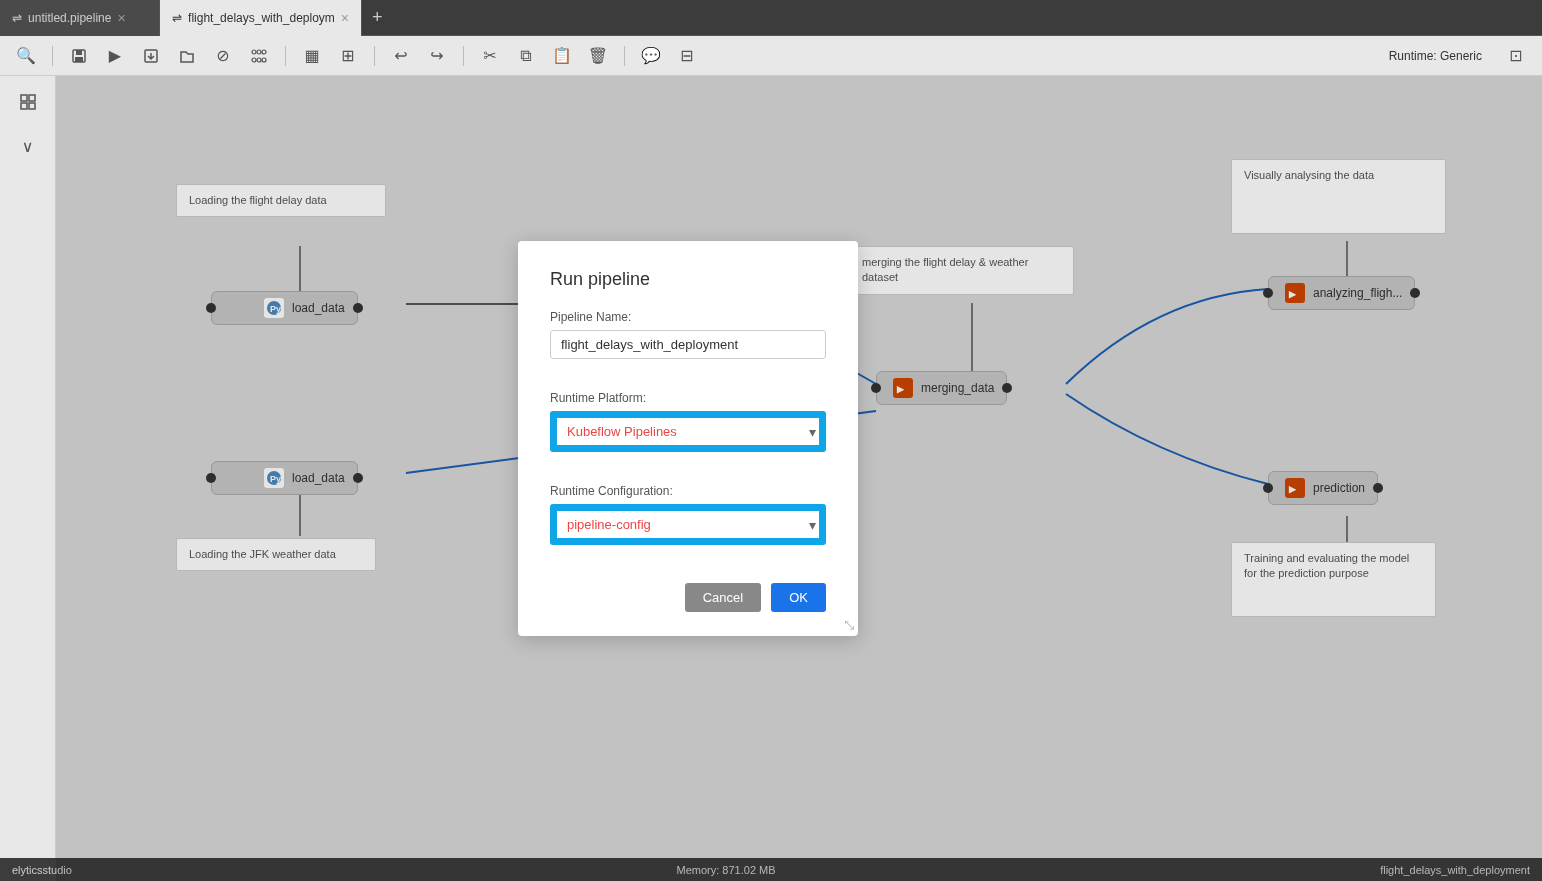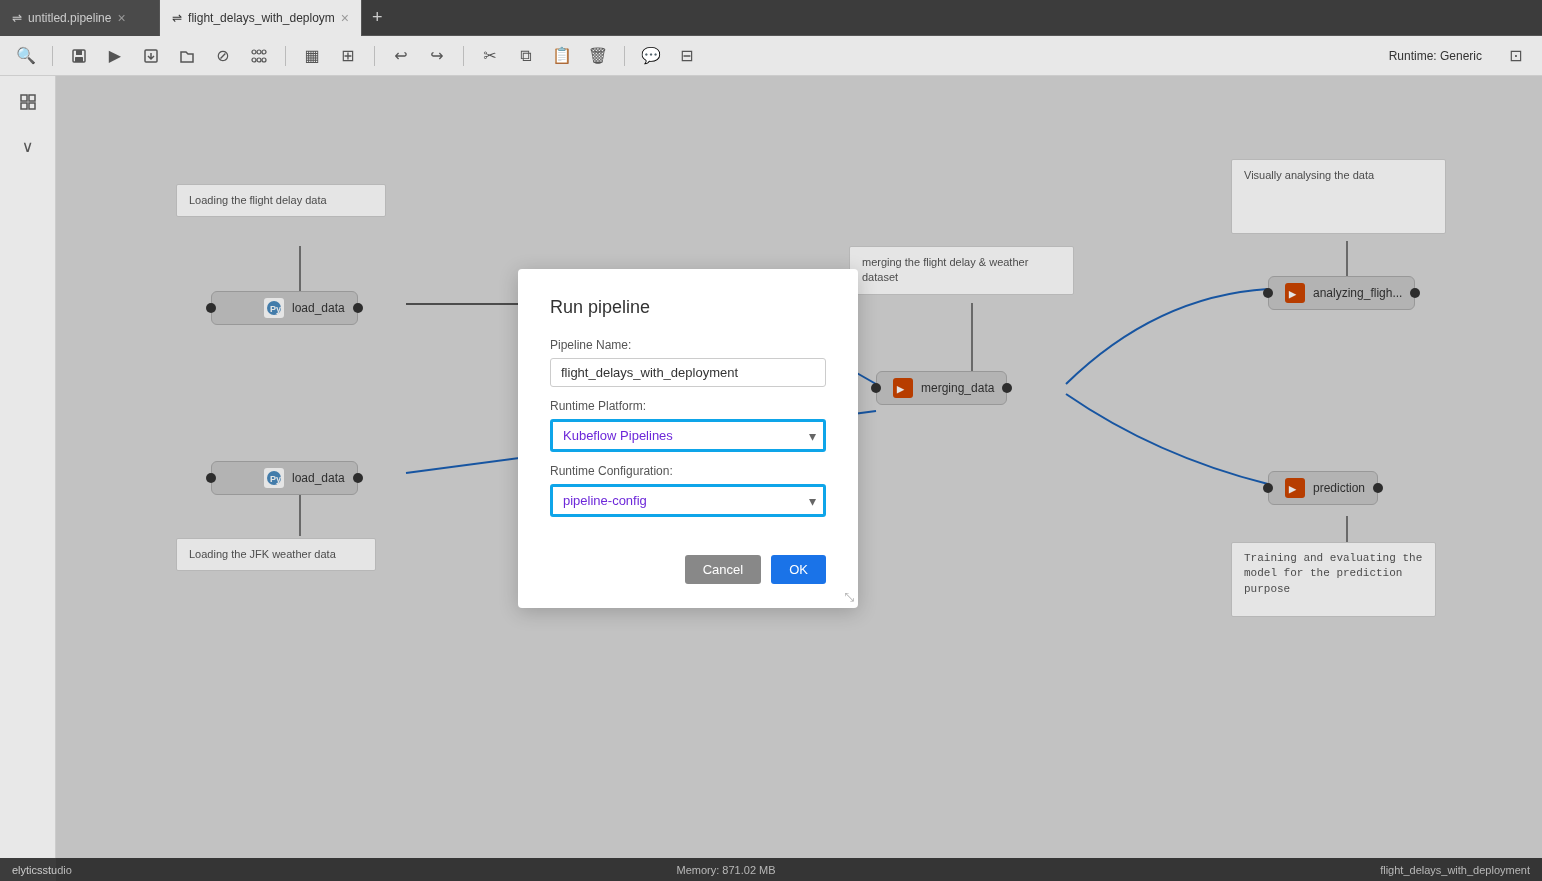--- a/index.html
+++ b/index.html
@@ -65,28 +65,28 @@
     }
 
     
     .dialog-overlay {
       position: absolute; top: 0; left: 0; width: 100%; height: 100%; background: rgba(0,0,0,0.1); display: flex; align-items: center; justify-content: center; z-index: 100; padding-left: 18px;
     }
     .dialog {
       background: white; border-radius: 4px; padding: 28px 32px 24px; width: 340px; box-shadow: 0 4px 20px rgba(0,0,0,0.2); position: relative;
     }
     .dialog-title { font-size: 18px; font-weight: 500; color: #333; margin-bottom: 20px; }
-    .form-group { margin-bottom: 12px; }
+    .form-group { margin-bottom: 32px; }
     .form-label { font-size: 12px; color: #555; margin-bottom: 6px; display: block; }
     .form-input {
       width: 100%; border: 1px solid #ccc; border-radius: 3px; padding: 6px 10px; font-size: 13px; color: #333; outline: none;
     }
     .form-select-wrapper { position: relative; }
     .form-select {
-      width: 100%; border: 3px solid #0ea5e9; border-radius: 3px; padding: 6px 10px; font-size: 13px; color: #6d28d9; appearance: none; background: white; cursor: pointer; outline: none;
+      width: 100%; border: 7px solid #0ea5e9; border-radius: 3px; padding: 6px 10px; font-size: 13px; color: #ef4444; appearance: none; background: white; cursor: pointer; outline: none;
     }
     .select-chevron { position: absolute; right: 10px; top: 50%; transform: translateY(-50%); pointer-events: none; color: #666; font-size: 14px; }
     .dialog-buttons { display: flex; justify-content: flex-end; gap: 10px; margin-top: 38px; }
     .btn-cancel { padding: 7px 18px; background: #888; color: white; border: none; border-radius: 3px; cursor: pointer; font-size: 13px; }
     .btn-ok { padding: 7px 18px; background: #1a73e8; color: white; border: none; border-radius: 3px; cursor: pointer; font-size: 13px; }
     .dialog-resize { position: absolute; bottom: 4px; right: 4px; color: #aaa; font-size: 12px; cursor: se-resize; }
 
     
     .status-bar {
       position: absolute; bottom: 0; left: 0; right: 0; height: 23px; background: #3c3c3c; display: flex; align-items: center; padding: 0 12px; color: #ccc; font-size: 11px; justify-content: space-between;
@@ -204,21 +204,21 @@
 
     <div class="comment-box" style="left:793px; top:170px; width:225px;">
       <span>merging the  flight delay &amp;
 weather dataset</span>
     </div>
 
     <div class="comment-box" style="left:1175px; top:83px; width:215px; min-height:75px;">
       <span>Visually analysing the data</span>
     </div>
 
-    <div class="comment-box" style="left:1175px; top:466px; width:205px; min-height:75px;font-family:Liberation Mono, monospace;">
+    <div class="comment-box" style="left:1175px; top:466px; width:205px; min-height:75px;">
       <span>Training and evaluating the model for the prediction purpose</span>
     </div>
 
     <div class="node" style="left:155px; top:215px; padding-left:16px;">
       <div class="node-dot left"></div>
       <div class="node-icon python">
         <svg width="16" height="16" viewBox="0 0 16 16">
             <circle cx="8" cy="8" r="7" fill="#4b8bbe"></circle>
             <text x="4" y="12" font-size="9" fill="white" font-weight="bold">Py</text>
           </svg>

